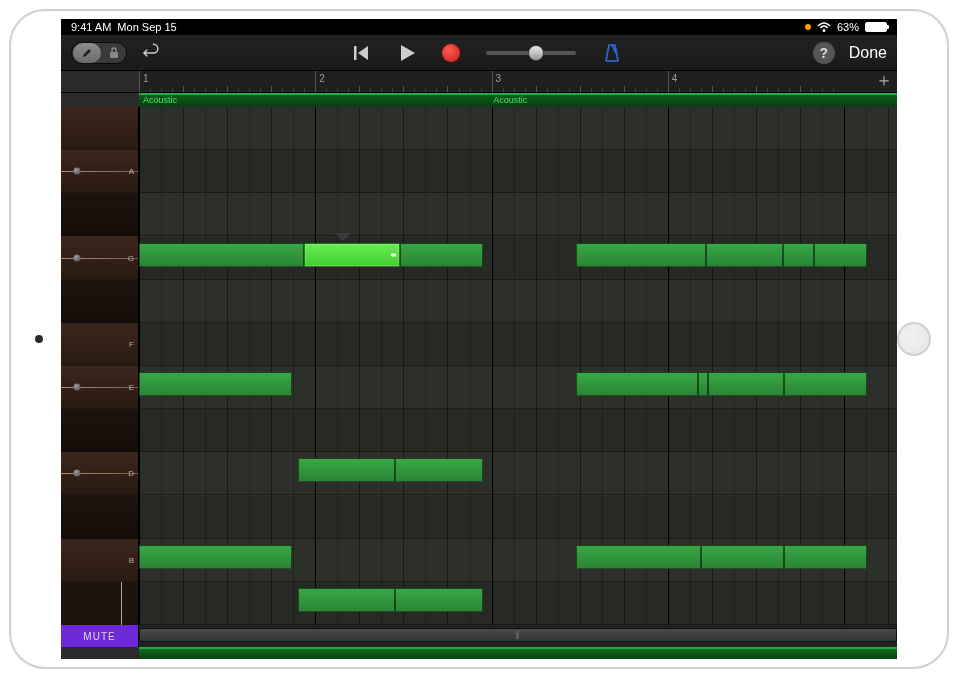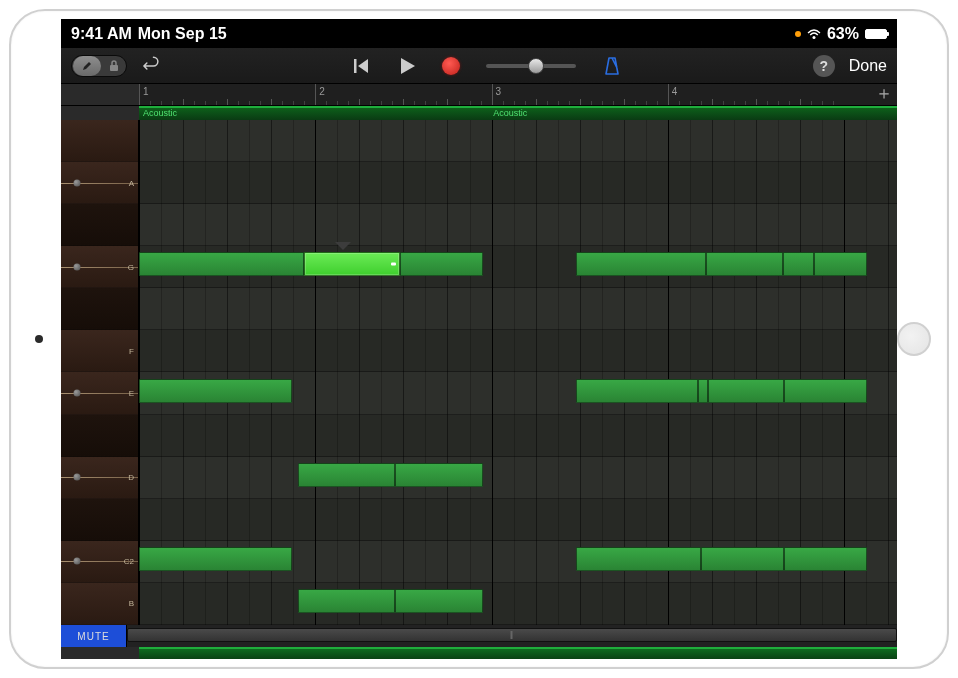--- a/index.html
+++ b/index.html
@@ -33,24 +33,24 @@
   }
   .screen {
     width: 100%; height: 100%;
     background: #000;
     overflow: hidden;
     position: relative;
     display: flex; flex-direction: column;
   }
   
   .status-bar {
-    height: 29px;
+    height: 16px;
     display: flex; align-items: center; justify-content: space-between;
     padding: 0 10px;
-    color: #fff; font-size: 16px; font-weight: bold;
+    color: #fff; font-size: 11px;
   }
   .status-left { display:flex; gap:6px; align-items:center;}
   .status-right { display:flex; gap:6px; align-items:center;}
   .wifi {
     width: 14px; height: 10px; position: relative;
   }
   .wifi::before {
     content:""; position:absolute; left:50%; bottom:0;
     transform:translateX(-50%);
     width:3px; height:3px; border-radius:50%; background:#fff;
@@ -231,21 +231,21 @@
     border-right:8px solid transparent;
     border-top:8px solid #3c3c3c;
   }
 
   
   .mute-row {
     height:22px; display:flex;
     background:#222;
   }
   .mute-row .mute-btn{
-    width:66px; background:#1d4ed8; color:#ddd;
+    width:78px; background:#6d28d9; color:#ddd;
     font-size:10px; letter-spacing:1px;
     display:flex;align-items:center;justify-content:center;
     cursor:pointer;
     border-right:1px solid #000;
   }
   .mute-row .hscroll{
     flex:1; position:relative; background:#222;
   }
   .hscroll .thumb{
     position:absolute; top:3px; height:14px; border-radius:2px;
@@ -438,24 +438,20 @@
           <div class="fret-row string" style="height: 8.33333%;">
             <div class="fret-dot"></div>
             <div class="fret-label">E</div>
           </div>
           <div class="fret-row dark" style="height: 8.33333%;"></div>
           <div class="fret-row string" style="height: 8.33333%;">
             <div class="fret-dot"></div>
             <div class="fret-label">D</div>
           </div>
           <div class="fret-row dark" style="height: 8.33333%;"></div>
-          <div class="fret-row string" style="height: 8.33333%;">
-            <div class="fret-dot"></div>
-            <div class="fret-label">C2</div>
-          </div>
           <div class="fret-row" style="height: 8.33333%;">
             <div class="fret-label">B</div>
           </div>
         </div>
       <div class="grid" id="grid">
           <div class="hrow" style="top: 0%; height: 8.33333%;"></div>
           <div class="hrow alt" style="top: 8.33333%; height: 8.33333%;"></div>
           <div class="hrow" style="top: 16.6667%; height: 8.33333%;"></div>
           <div class="hrow alt" style="top: 25%; height: 8.33333%;"></div>
           <div class="hrow" style="top: 33.3333%; height: 8.33333%;"></div>

